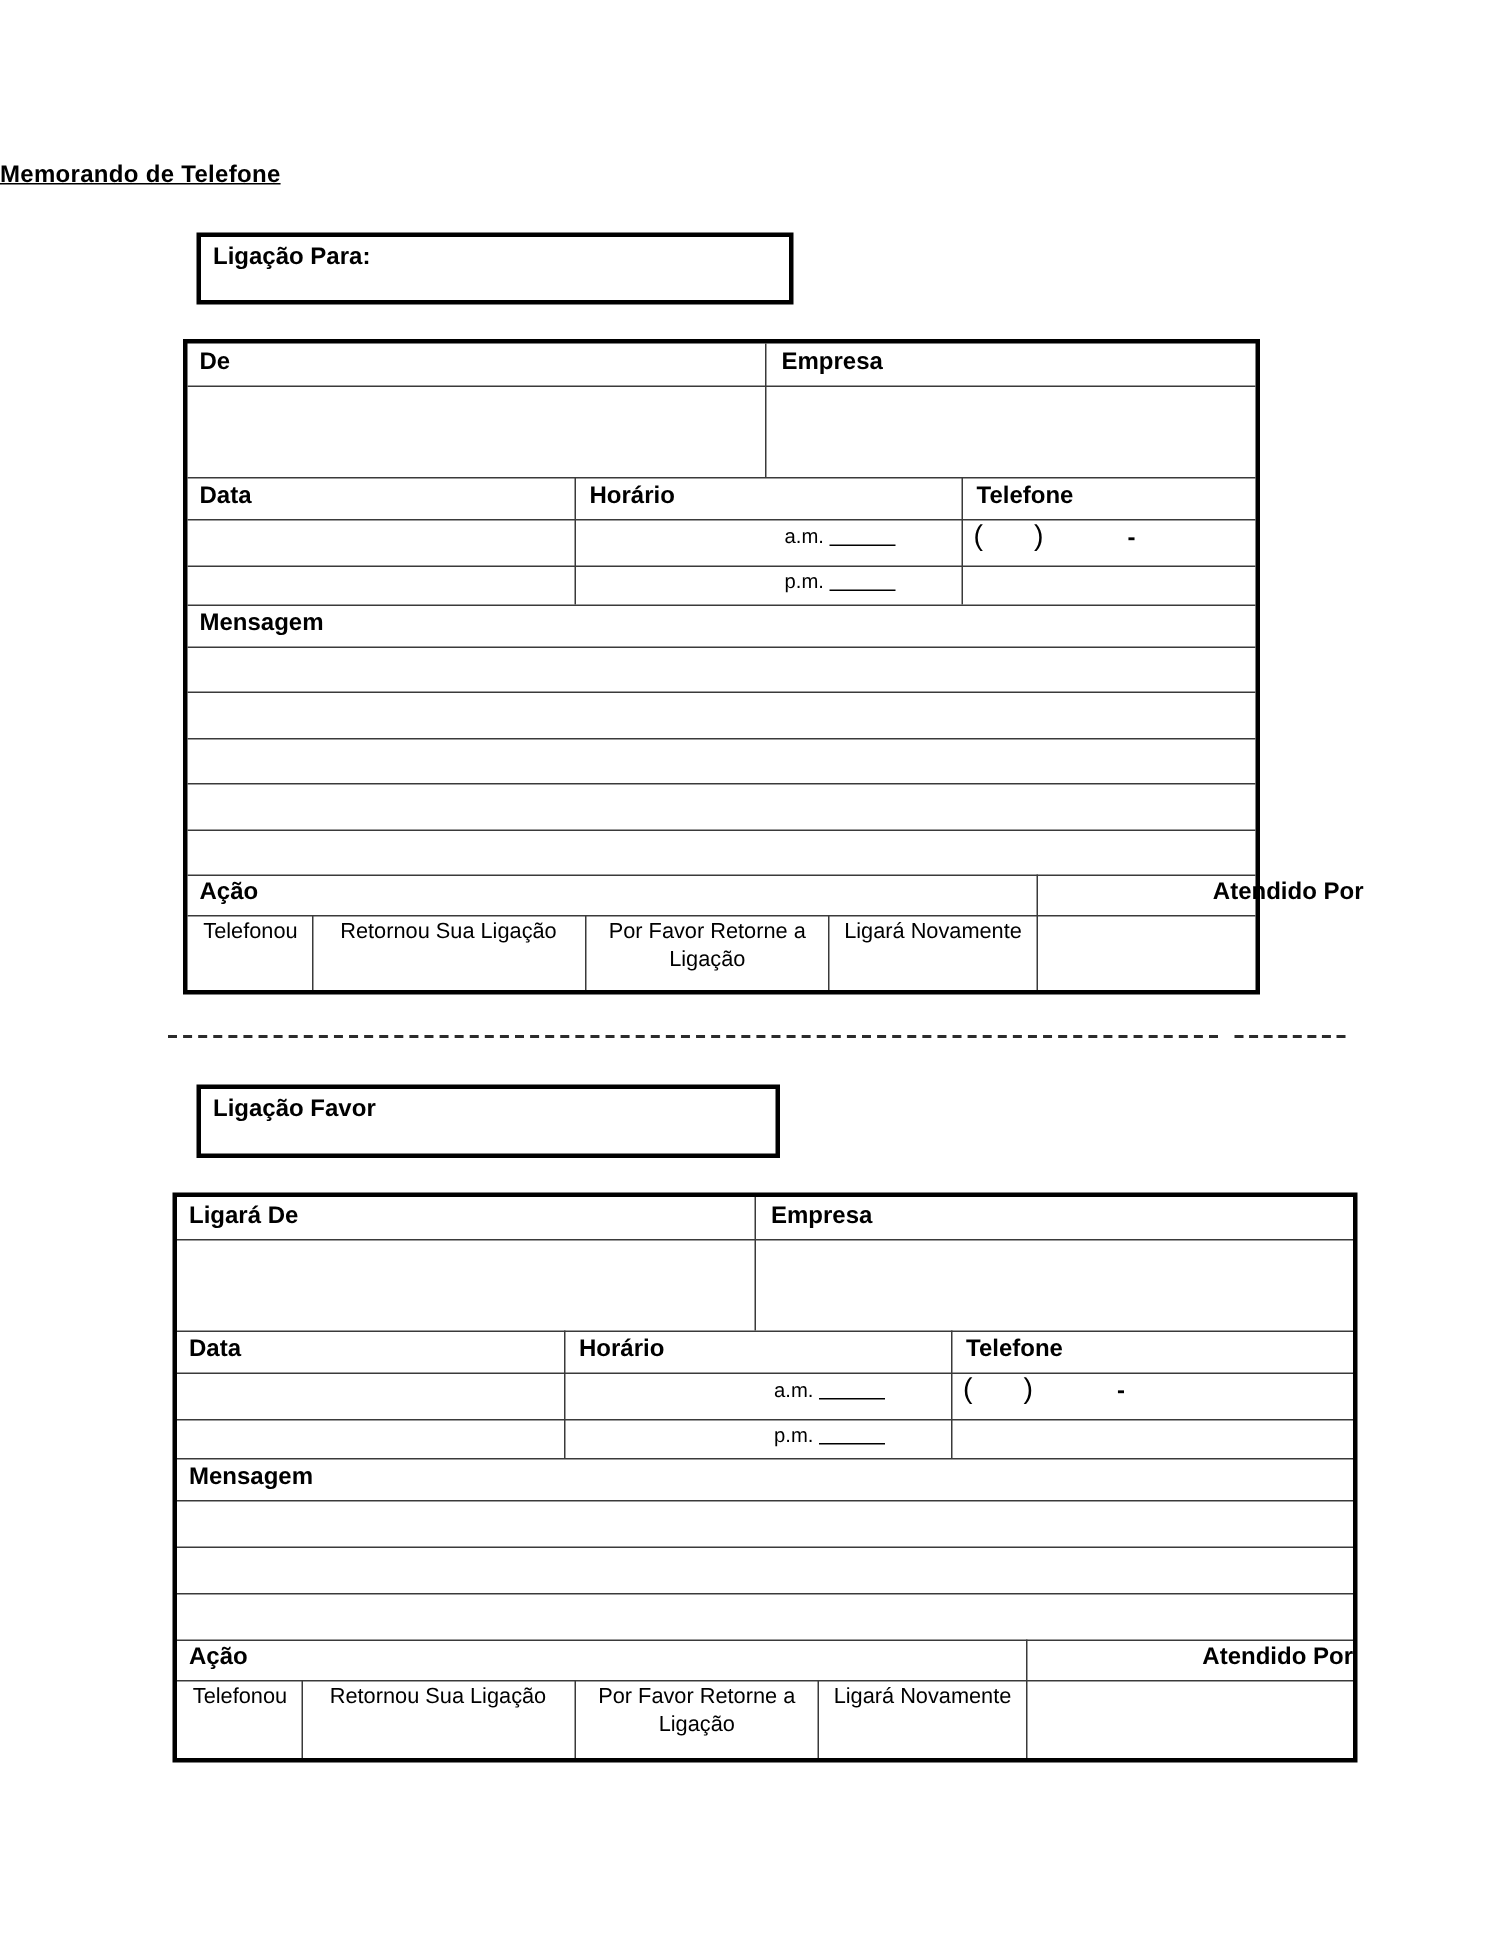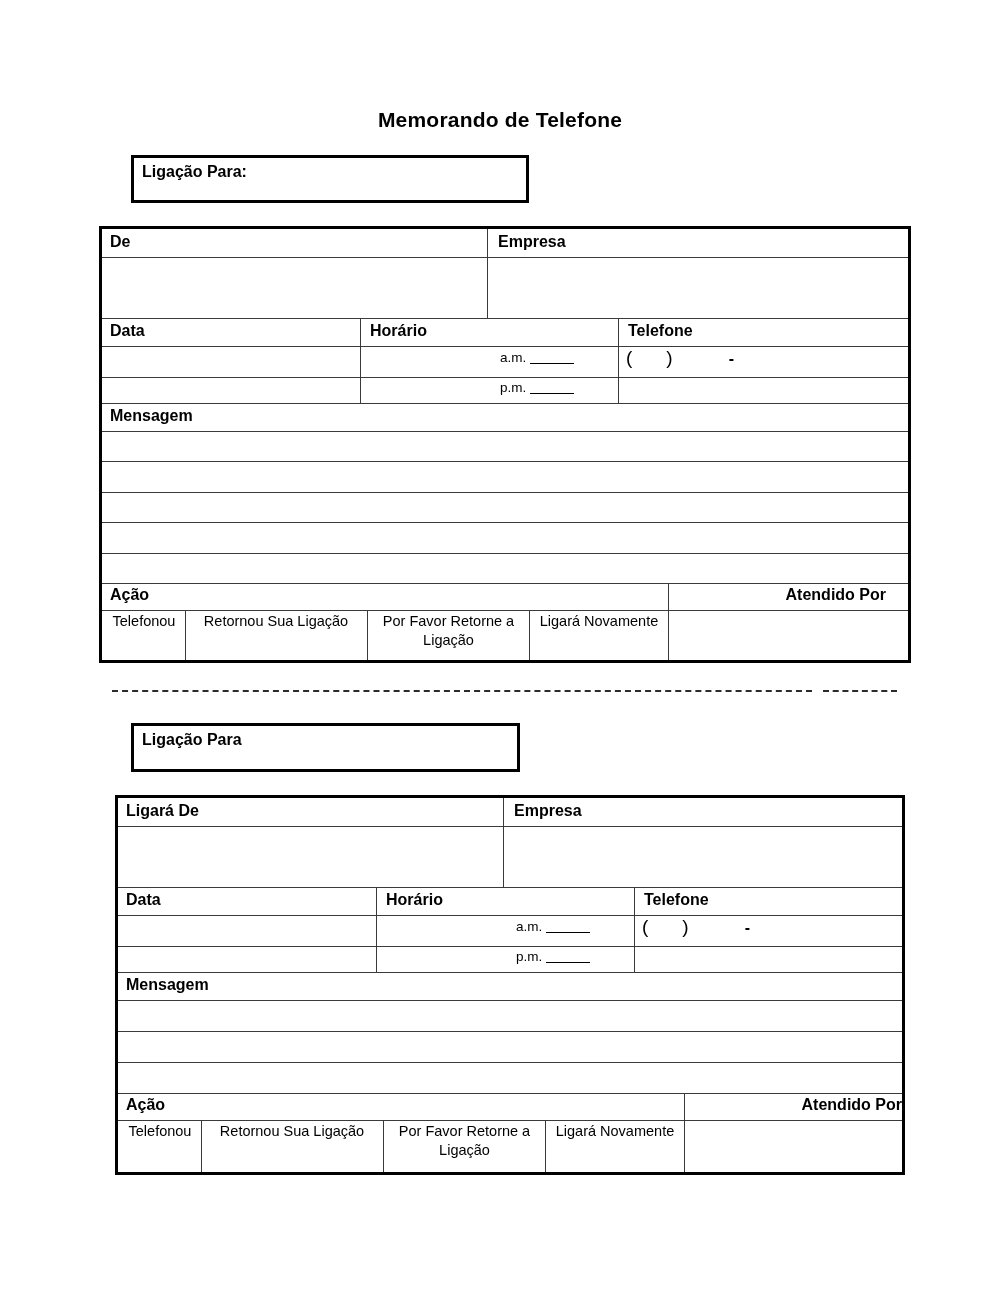--- a/index.html
+++ b/index.html
@@ -23,24 +23,25 @@
     width: 1000px;
     height: 1290px;
   }
 
   
   .doc-title {
     position: absolute;
     left: 0;
     top: 108px;
     width: 1000px;
-    text-align: center;
-    font-size: 21px;
+    text-align: left;
+    font-size: 16px;
     font-weight: bold;
     letter-spacing: 0.2px;
+    text-decoration: underline;
   }
 
   
   .callto-box {
     position: absolute;
     border: 3px solid #000;
     background: #fff;
     box-sizing: border-box;
     margin-left: 16px;
   }
@@ -131,21 +132,21 @@
 <body>
 
 <div class="page">
 
   <div class="doc-title">Memorando de Telefone</div>
 
   <div class="callto-box" style="left:115px; top:155px; width:398px; height:48px;">
     <span class="callto-label">Ligação Para:</span>
   </div>
 
-  <div class="form-table" style="left:99px; top:226px; width:812px; height:437px;">
+  <div class="form-table" style="left:122px; top:226px; width:718px; height:437px;">
 
     <span class="cell-label" style="left:8px; top:4px;">De</span>
     <span class="cell-label" style="left:396px; top:4px;">Empresa</span>
     <div class="hline" style="top:28px;"></div>
 
     <div class="vline" style="left:385px; top:0px; height:89px;"></div>
     <div class="hline" style="top:89px;"></div>
     <div style="position:absolute; left:0; top:28px; width:385px; height:61px;"></div>
     <div style="position:absolute; left:386px; top:28px; right:0; height:61px;"></div>
 
@@ -200,21 +201,21 @@
     <div class="action-cell" style="left:432px; top:383px; width:130px;">Ligará Novamente</div>
     <div style="position:absolute; left:568px; top:381px; right:0; bottom:0;"></div>
   </div>
 
   <div class="sep-wrap" style="left:112px; top:690px; width:780px;">
     <div class="sep-seg" style="left:0px; width:700px;"></div>
     <div class="sep-seg" style="left:711px; width:74px;"></div>
   </div>
 
   <div class="callto-box" style="left:115px; top:723px; width:389px; height:49px;">
-    <span class="callto-label">Ligação Para</span>
+    <span class="callto-label">Ligação Favor</span>
   </div>
 
   <div class="form-table" style="left:115px; top:795px; width:790px; height:380px;">
 
     <span class="cell-label" style="left:8px; top:4px;">Ligará De</span>
     <span class="cell-label" style="left:396px; top:4px;">Empresa</span>
     <div class="hline" style="top:28px;"></div>
 
     <div class="vline" style="left:385px; top:0px; height:89px;"></div>
     <div class="hline" style="top:89px;"></div>

